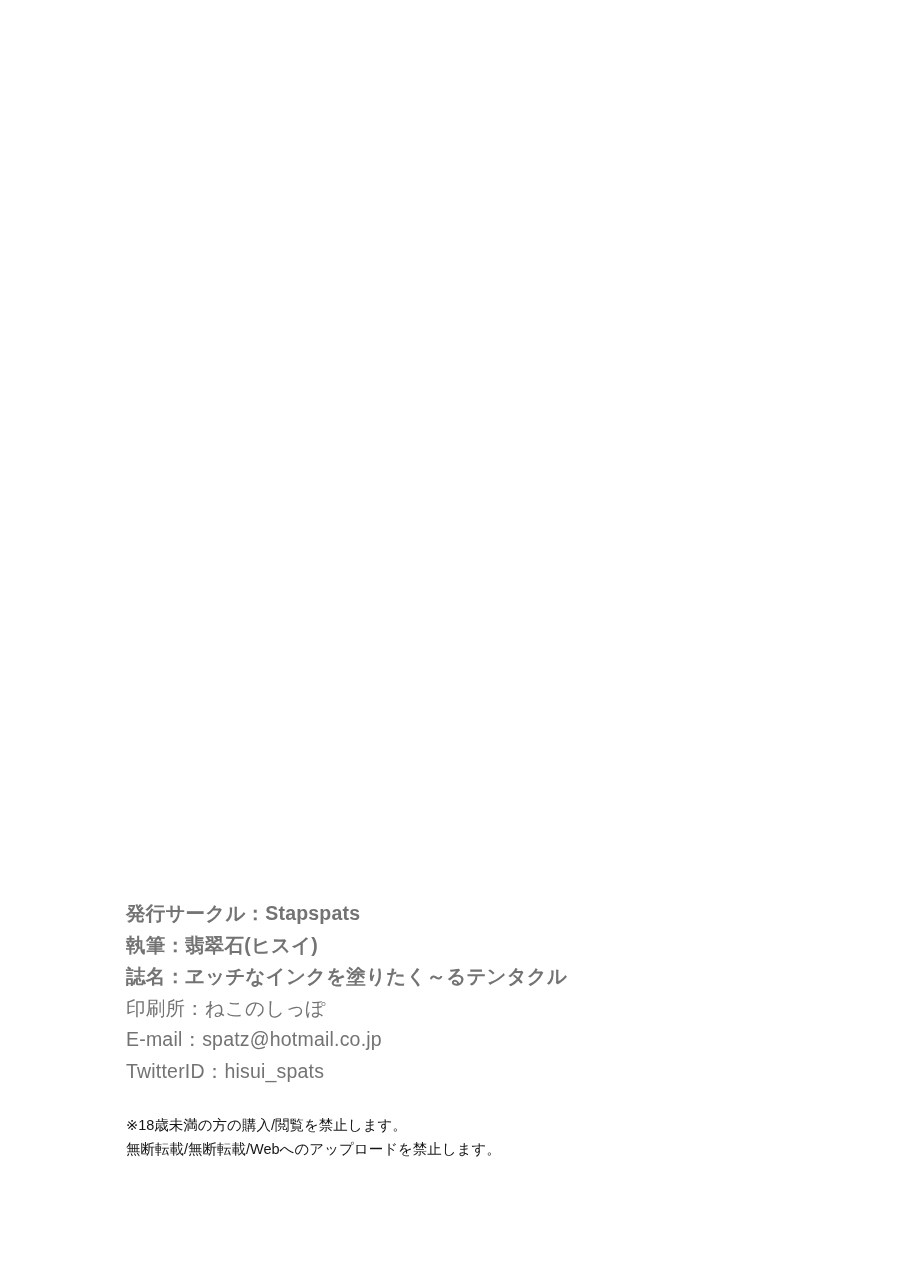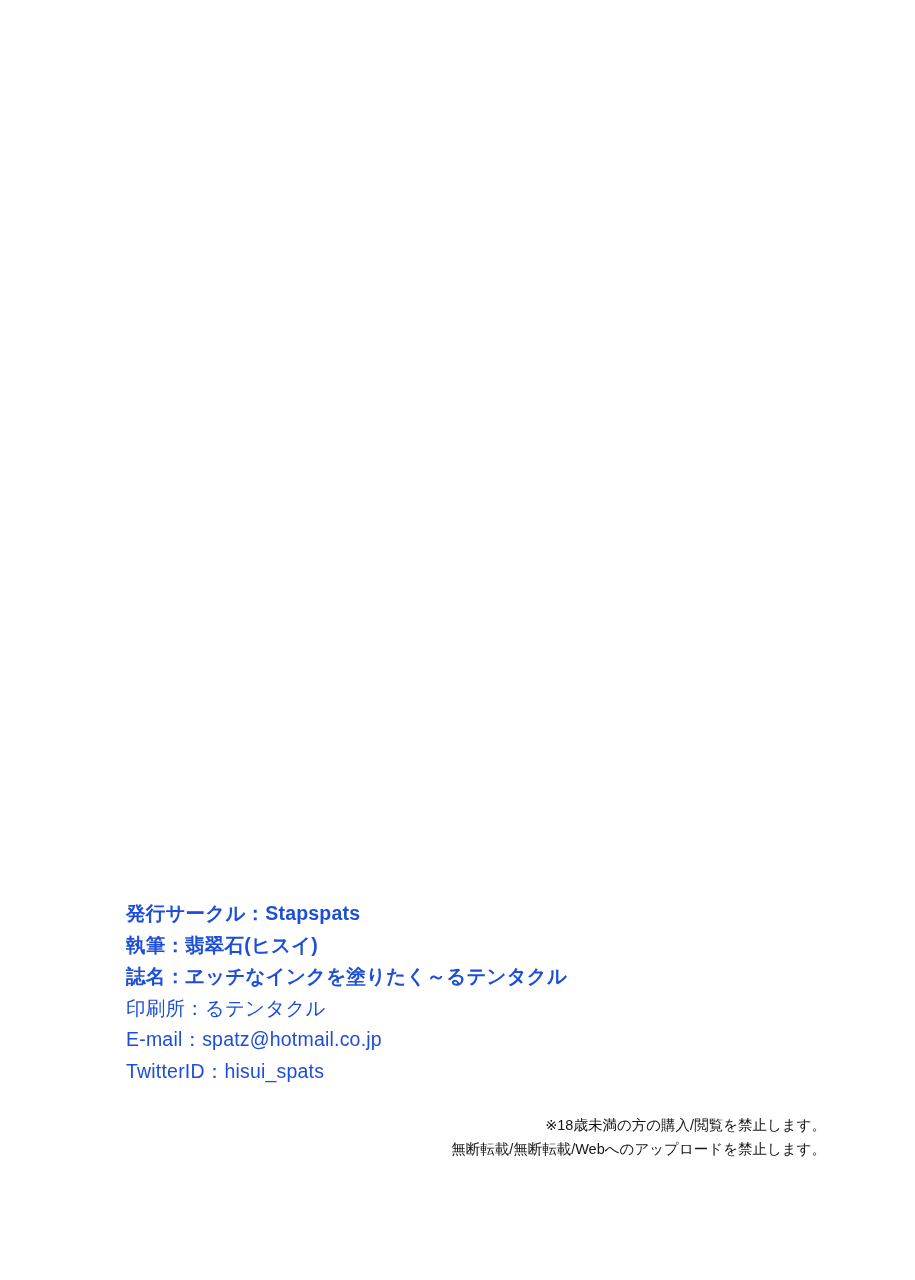--- a/index.html
+++ b/index.html
@@ -26,51 +26,50 @@
   .colophon {
     position: absolute;
     left: 126px;
     top: 898px;
     width: 700px;
   }
   .colophon-main {
     font-size: 19.5px;
     line-height: 31.5px;
     letter-spacing: 0.2px;
-    color: #1d4ed8;
+    color: #737373;
   }
   .colophon-main .line {
     white-space: nowrap;
   }
   .colophon-main .bold {
     font-weight: bold;
   }
   .colophon-notes {
     margin-top: 26px;
     font-size: 14.5px;
     line-height: 24px;
     color: #141414;
   }
   .colophon-notes .line {
     white-space: nowrap;
-    text-align: right;
   }
 </style>
 </head>
 <body>
 
 <div class="page">
 
   <div class="colophon">
 
     <div class="colophon-main">
       <div class="line bold">発行サークル：Stapspats</div>
       <div class="line bold">執筆：翡翠石(ヒスイ)</div>
       <div class="line bold">誌名：ヱッチなインクを塗りたく～るテンタクル</div>
-      <div class="line">印刷所：るテンタクル</div>
+      <div class="line">印刷所：ねこのしっぽ</div>
       <div class="line">E-mail：spatz@hotmail.co.jp</div>
       <div class="line">TwitterID：hisui_spats</div>
     </div>
 
     <div class="colophon-notes">
       <div class="line">※18歳未満の方の購入/閲覧を禁止します。</div>
       <div class="line">無断転載/無断転載/Webへのアップロードを禁止します。</div>
     </div>
 
   </div>

